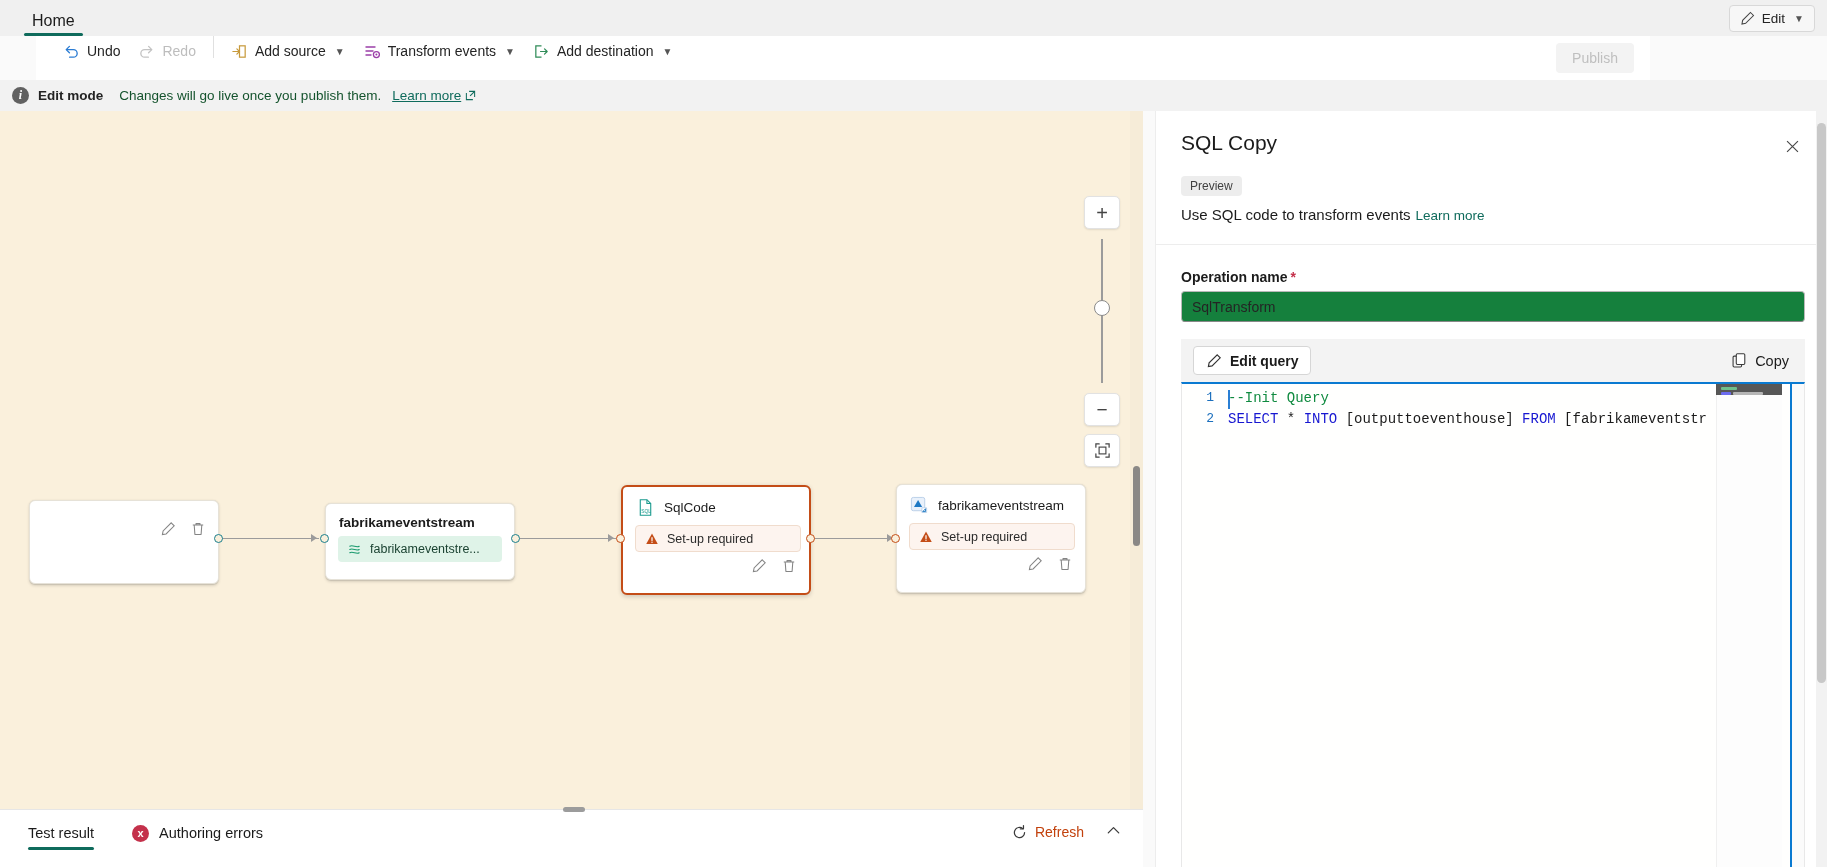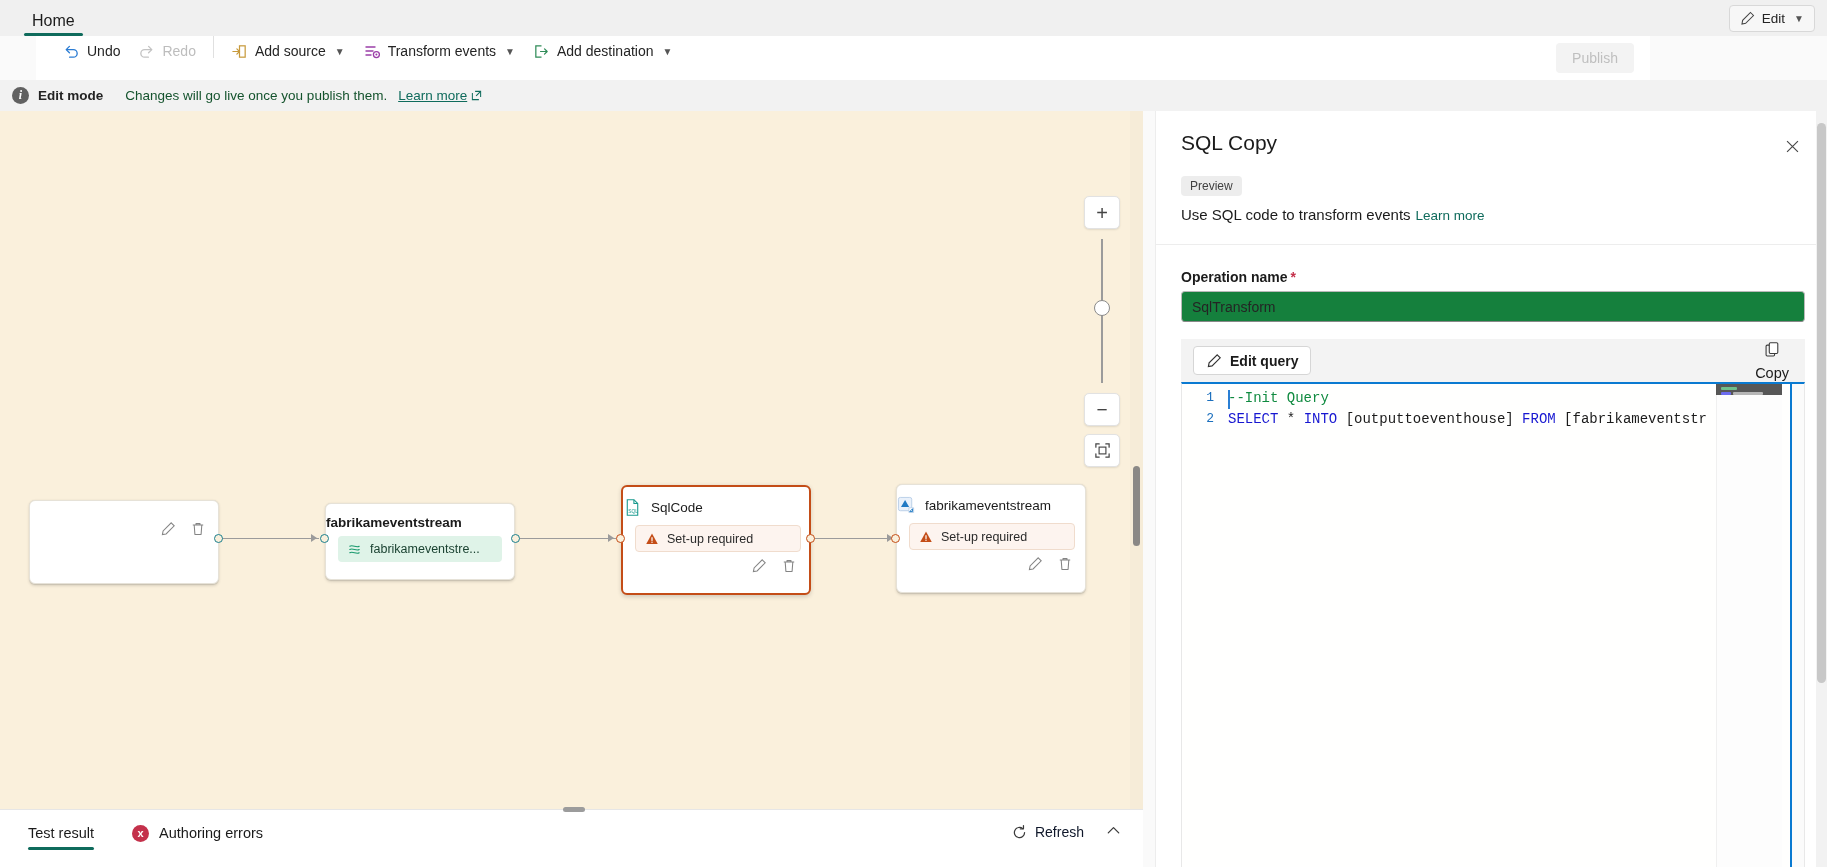--- a/index.html
+++ b/index.html
@@ -58,21 +58,21 @@
     position: absolute; left: 0; top: 80px; width: 1827px; height: 31px;
     background: #f2f2f2; display: flex; align-items: center; padding-left: 12px;
     font-size: 13.5px; color: #242424;
   }
   .banner .info-dot {
     width: 17px; height: 17px; border-radius: 50%; background: #616161;
     color: #fff; font-size: 12px; font-style: italic; font-weight: bold;
     display: flex; align-items: center; justify-content: center;
     margin-right: 9px; font-family: "Liberation Serif", serif;
   }
-  .banner .b-strong { font-weight: bold; margin-right: 22px; }
+  .banner .b-strong { font-weight: bold; margin-right: 16px; }
   .banner .b-text { color: #14532d; }
   .banner .b-link {
     margin-left: 11px; color: #0f6b5c; text-decoration: underline; cursor: pointer;
     display: inline-flex; align-items: center; gap: 4px;
   }
 
   
   .canvas {
     position: absolute; left: 0; top: 111px; width: 1143px; height: 698px;
     background: #faf0dc; overflow: hidden;
@@ -86,21 +86,21 @@
     background: #8a8886; border-radius: 4px;
   }
 
   
   .node {
     position: absolute; background: #ffffff; border-radius: 6px;
     border: 1px solid #e6e2d8;
     box-shadow: 0 1.2px 3px rgba(0,0,0,0.12), 0 0.3px 1px rgba(0,0,0,0.10);
   }
   .node.selected { border: 2px solid #c44d17; box-shadow: 0 1.6px 4px rgba(0,0,0,0.16); }
-  .node-head { display: flex; align-items: center; gap: 9px; padding: 11px 12px 4px 0; }
+  .node-head { display: flex; align-items: center; gap: 9px; padding: 11px 12px 4px 13px; }
   .node-title { font-size: 13.5px; color: #1b1b1b; }
   .node-title.bold { font-weight: bold; }
   .node-chip {
     margin: 4px 12px 0 12px; height: 24px; border-radius: 4px;
     display: flex; align-items: center; gap: 8px; padding: 0 9px; font-size: 12.5px;
   }
   .chip-warn { background: #fdf4ef; border: 1px solid #f0dccd; color: #2b2b2b; }
   .chip-stream { background: #dff3e8; color: #1b4332; border: none; }
   .node-actions {
     display: flex; justify-content: flex-end; gap: 14px;
@@ -158,21 +158,21 @@
   }
   .err-tab { display: flex; align-items: center; gap: 10px; }
   .err-dot {
     width: 17px; height: 17px; border-radius: 50%; background: #c4314b;
     color: #fff; font-size: 11px; font-weight: bold;
     display: flex; align-items: center; justify-content: center;
   }
   .bot-right {
     position: absolute; right: 20px; top: 11px;
     display: flex; align-items: center; gap: 20px;
-    font-size: 14px; color: #0f172a;
+    font-size: 14px; color: #c2410c;
   }
   .refresh { display: flex; align-items: center; gap: 7px; cursor: pointer; }
 
   
   .panel {
     position: absolute; left: 1155px; top: 111px; width: 672px; height: 756px;
     background: #ffffff; border-left: 1px solid #ededed;
   }
   .panel-title {
     position: absolute; left: 25px; top: 20px; font-size: 21px; color: #1b1b1b;
@@ -208,21 +208,21 @@
     position: absolute; left: 25px; top: 228px; width: 624px; height: 43px;
     background: #f3f3f3; display: flex; align-items: center; padding: 0 12px;
   }
   .edit-query-btn {
     display: flex; align-items: center; gap: 8px; height: 29px; padding: 0 12px;
     background: #fff; border: 1px solid #d6d6d6; border-radius: 4px;
     font-size: 14px; font-weight: bold; color: #1b1b1b; cursor: pointer;
   }
   .copy-btn {
     margin-left: auto; display: flex; align-items: center; gap: 7px;
-    font-size: 14.5px; color: #1b1b1b; cursor: pointer; padding-right: 4px; flex-direction: column;
+    font-size: 14.5px; color: #1b1b1b; cursor: pointer; padding-right: 4px;
   }
 
   
   .editor {
     position: absolute; left: 25px; top: 271px; width: 624px; height: 516px;
     background: #fffffe; border: 1px solid #e8e8e8; border-top: 2px solid #0a7ad1;
     overflow: hidden;
   }
   .code-rows { position: absolute; left: 0; top: 6px; width: 100%; }
   .code-row {

